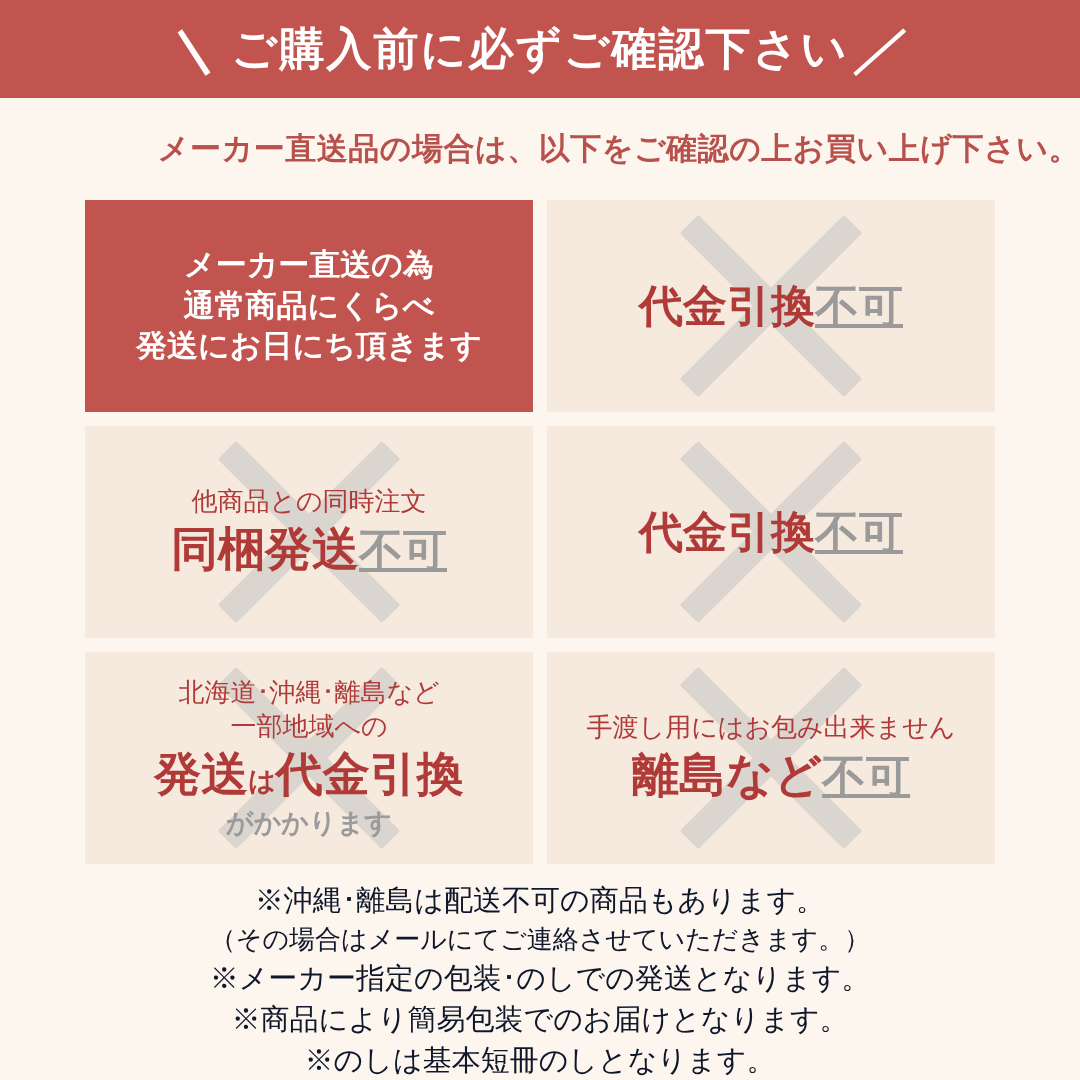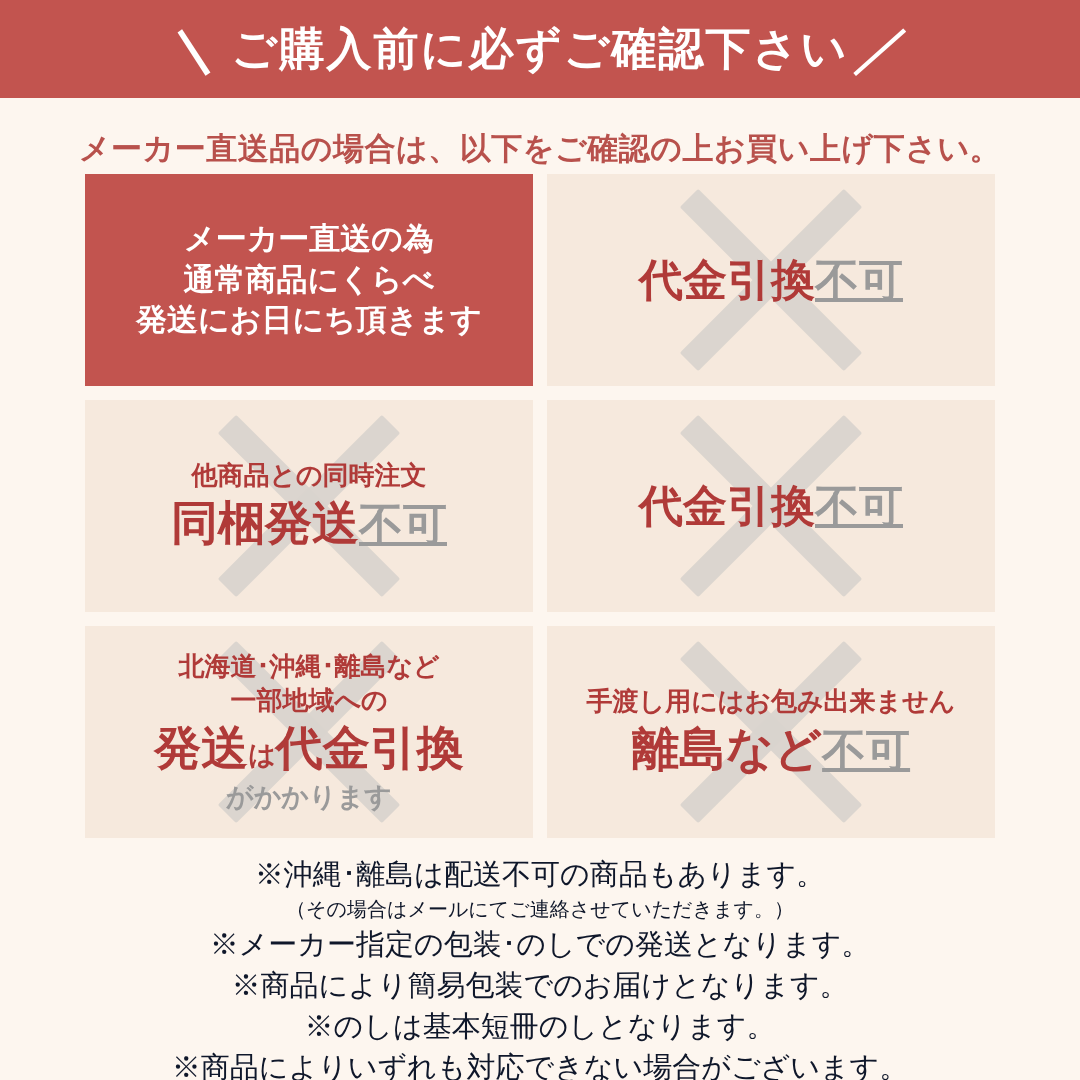--- a/index.html
+++ b/index.html
@@ -43,25 +43,25 @@
     color: #ffffff;
     font-size: 52px;
     font-weight: bold;
     display: inline-block;
   }
   .slash.left  { transform: skewX(-12deg); }
   .slash.right { transform: skewX(-12deg); }
 
   
   .lead {
-    text-align: center;
+    text-align: right;
     color: #b8514c;
     font-size: 31px;
     font-weight: bold;
-    padding: 30px 0 4px 0;
+    padding: 30px 0 30px 0;
     letter-spacing: 0.5px;
     white-space: nowrap;
   }
 
   
   .grid {
     display: grid;
     grid-template-columns: 448px 448px;
     grid-auto-rows: 212px;
     gap: 14px;
@@ -127,21 +127,21 @@
   }
   .t-grey-lg {
     color: #9a9a9a;
     font-size: 44px;
     font-weight: bold;
     text-decoration: underline;
   }
   .t-red-sm {
     color: #b03a38;
     font-size: 26px;
-    font-weight: bold;
+    font-weight: normal;
   }
   .t-red-xl {
     color: #b03a38;
     font-size: 47px;
     font-weight: bold;
   }
   .t-red-mid {
     color: #b03a38;
     font-size: 27px;
     font-weight: bold;
@@ -161,21 +161,21 @@
     text-align: center;
   }
   .note {
     color: #0f172a;
     font-size: 29px;
     font-weight: normal;
     line-height: 1.42;
     white-space: nowrap;
   }
   .note.sub {
-    font-size: 20px;
+    font-size: 26px;
   }
 </style>
 </head>
 <body>
 
 <div class="page">
 
   <div class="header">
     <div class="header-title">
       <span class="slash left">＼</span>

